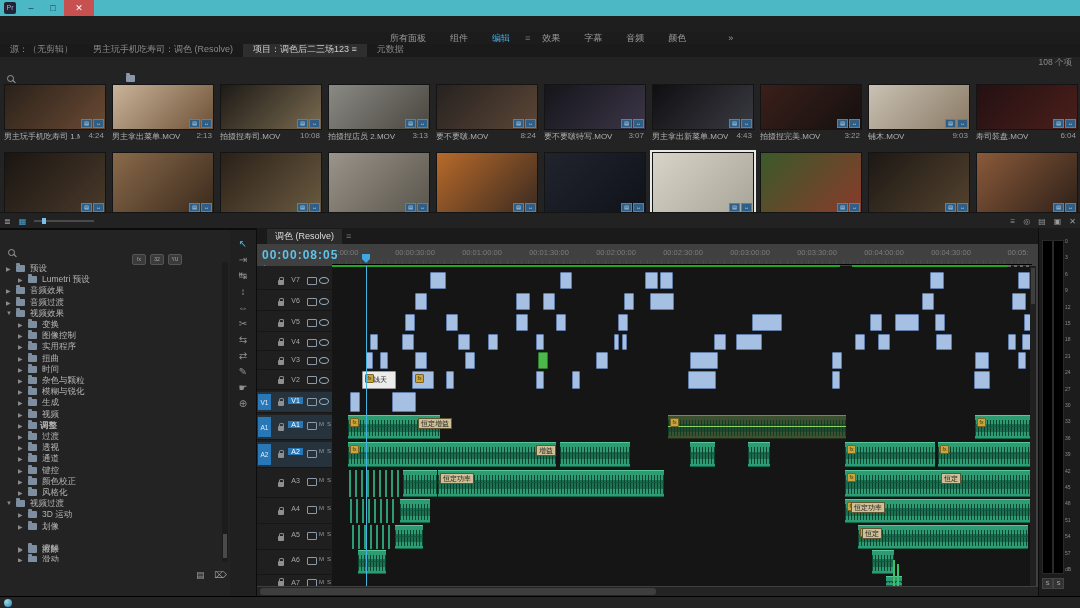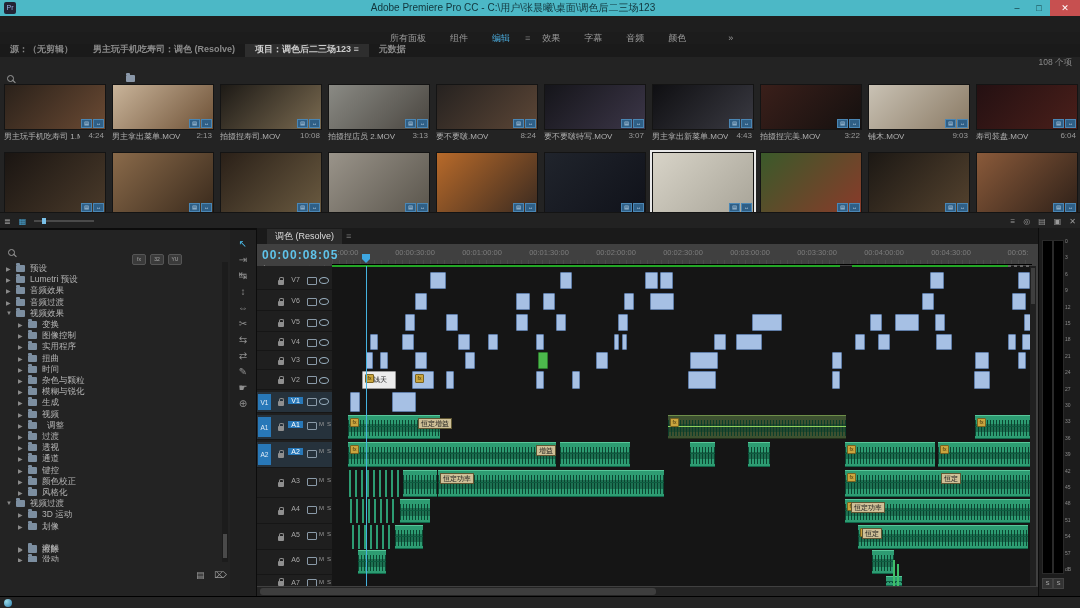--- a/index.html
+++ b/index.html
@@ -15,21 +15,21 @@
   #btn-close{width:30px;background:#c75050;color:#fff;}
   #menubar{left:0;top:16px;width:1080px;height:16px;background:#282828;display:flex;align-items:center;font-size:9.5px;color:#c4c4c4;border-bottom:1px solid #191919;}
   #menubar span{padding:0 7px;}
   #wsbar{left:0;top:32px;width:1080px;height:12px;background:#1c1c1c;display:flex;align-items:center;font-size:9px;color:#9a9a9a;}
   #wsbar .wst{margin:0 12px;white-space:nowrap;}
   #wsbar .active{color:#49a8d8;}
   #wsbar .menu-glyph{color:#707070;margin-left:3px;}
   
   #project{left:0;top:44px;width:1080px;height:184px;background:#232323;overflow:hidden;border-bottom:2px solid #0c0c0c;}
   .tabrow{display:flex;align-items:flex-end;height:13px;background:#1a1a1a;font-size:9px;color:#8a8a8a;}
-  .tabrow .tab{padding:1px 10px 1px 10px;white-space:nowrap;font-weight:bold;}
+  .tabrow .tab{padding:1px 10px 1px 10px;white-space:nowrap;}
   .tabrow .tab.on{background:#2e2e2e;color:#cccccc;}
   #binrow{left:0;top:13px;width:1080px;height:14px;display:flex;align-items:center;font-size:9px;color:#b4b4b4;}
   #itemcount{position:absolute;right:8px;top:13px;font-size:8.5px;color:#8a8a8a;}
   #filterrow{left:0;top:28px;width:1080px;height:12px;}
   .fold{display:inline-block;width:9px;height:7px;background:#8a97a8;border-radius:1px;position:relative;margin:0 5px 0 6px;}
   .fold::before{content:"";position:absolute;top:-2px;left:0;width:4px;height:2px;background:#8a97a8;border-radius:1px 1px 0 0;}
   .mag{display:inline-block;width:5px;height:5px;border:1px solid #9a9a9a;border-radius:50%;position:relative;}
   .mag::after{content:"";position:absolute;width:4px;height:1px;background:#9a9a9a;transform:rotate(45deg);right:-3px;bottom:-1px;}
   #thumbs1,#thumbs2,#labels1{left:0;width:1080px;}
   .thumb{position:absolute;width:100px;border:1px solid #141414;}
@@ -113,21 +113,20 @@
   #statusbar{left:0;top:596px;width:1080px;height:12px;background:#242424;border-top:1px solid #000;display:flex;align-items:center;font-size:8.5px;color:#8a98a0;}
   #statusicon{width:8px;height:8px;border-radius:50%;background:radial-gradient(circle at 30% 30%,#9adbe8,#2f7fae);margin:0 8px 0 4px;}
 </style>
 </head>
 <body>
 
 <div id="stage">
 
   <div id="titlebar" class="abs">
     <div id="appicon">Pr</div>
-    <div id="titletext">Adobe Premiere Pro CC - C:\用户\张晨曦\桌面\调色后二三场123</div>
     <div class="winbtn">–</div>
     <div class="winbtn">□</div>
     <div class="winbtn" id="btn-close">✕</div>
   </div>
 
 
   <div id="wsbar" class="abs">
     <div style="width:378px;"></div>
   <span class="wst">所有面板</span>
       <span class="wst">组件</span>
@@ -318,21 +317,21 @@
     <div id="fxsearch" class="abs">
       <span class="mag" style="position:absolute;left:8px;top:4px;"></span>
       <span id="fxbadges" style="position:absolute;right:48px;top:2px;"><span class="fxbadge">fx</span><span class="fxbadge">32</span><span class="fxbadge">YU</span></span>
     </div>
     <div id="fxtree" class="abs">
         <div class="trow" style="top: 1px; left: 0px; width: 222px;">
           <span class="arr" style="left: 6px;">▶</span>
           <span class="fico" style="left: 16px;"></span>
           <span class="lbl" style="left: 30px;">预设</span>
         </div>
-        <div class="trow" style="top: 12.2px; left: 0px; width: 222px;">
+        <div class="trow" style="top: 12.2px; left: 12px; width: 222px;">
           <span class="arr" style="left: 6px;">▶</span>
           <span class="fico" style="left: 16px;"></span>
           <span class="lbl" style="left: 30px;">Lumetri 预设</span>
         </div>
         <div class="trow" style="top: 23.4px; left: 0px; width: 222px;">
           <span class="arr" style="left: 6px;">▶</span>
           <span class="fico" style="left: 16px;"></span>
           <span class="lbl" style="left: 30px;">音频效果</span>
         </div>
         <div class="trow" style="top: 34.6px; left: 0px; width: 222px;">
@@ -386,21 +385,21 @@
           <span class="lbl" style="left: 42px;">生成</span>
         </div>
         <div class="trow" style="top: 146.6px; left: 0px; width: 222px;">
           <span class="arr" style="left: 18px;">▶</span>
           <span class="fico" style="left: 28px;"></span>
           <span class="lbl" style="left: 42px;">视频</span>
         </div>
         <div class="trow" style="top: 157.8px; left: 0px; width: 222px;">
           <span class="arr" style="left: 18px;">▶</span>
           <span class="fico" style="left: 28px;"></span>
-          <span class="lbl" style="left: 47px;">调整</span>
+          <span class="lbl" style="left: 40px; font-weight: bold;">调整</span>
         </div>
         <div class="trow" style="top: 169px; left: 0px; width: 222px;">
           <span class="arr" style="left: 18px;">▶</span>
           <span class="fico" style="left: 28px;"></span>
           <span class="lbl" style="left: 42px;">过渡</span>
         </div>
         <div class="trow" style="top: 180.2px; left: 0px; width: 222px;">
           <span class="arr" style="left: 18px;">▶</span>
           <span class="fico" style="left: 28px;"></span>
           <span class="lbl" style="left: 42px;">透视</span>

